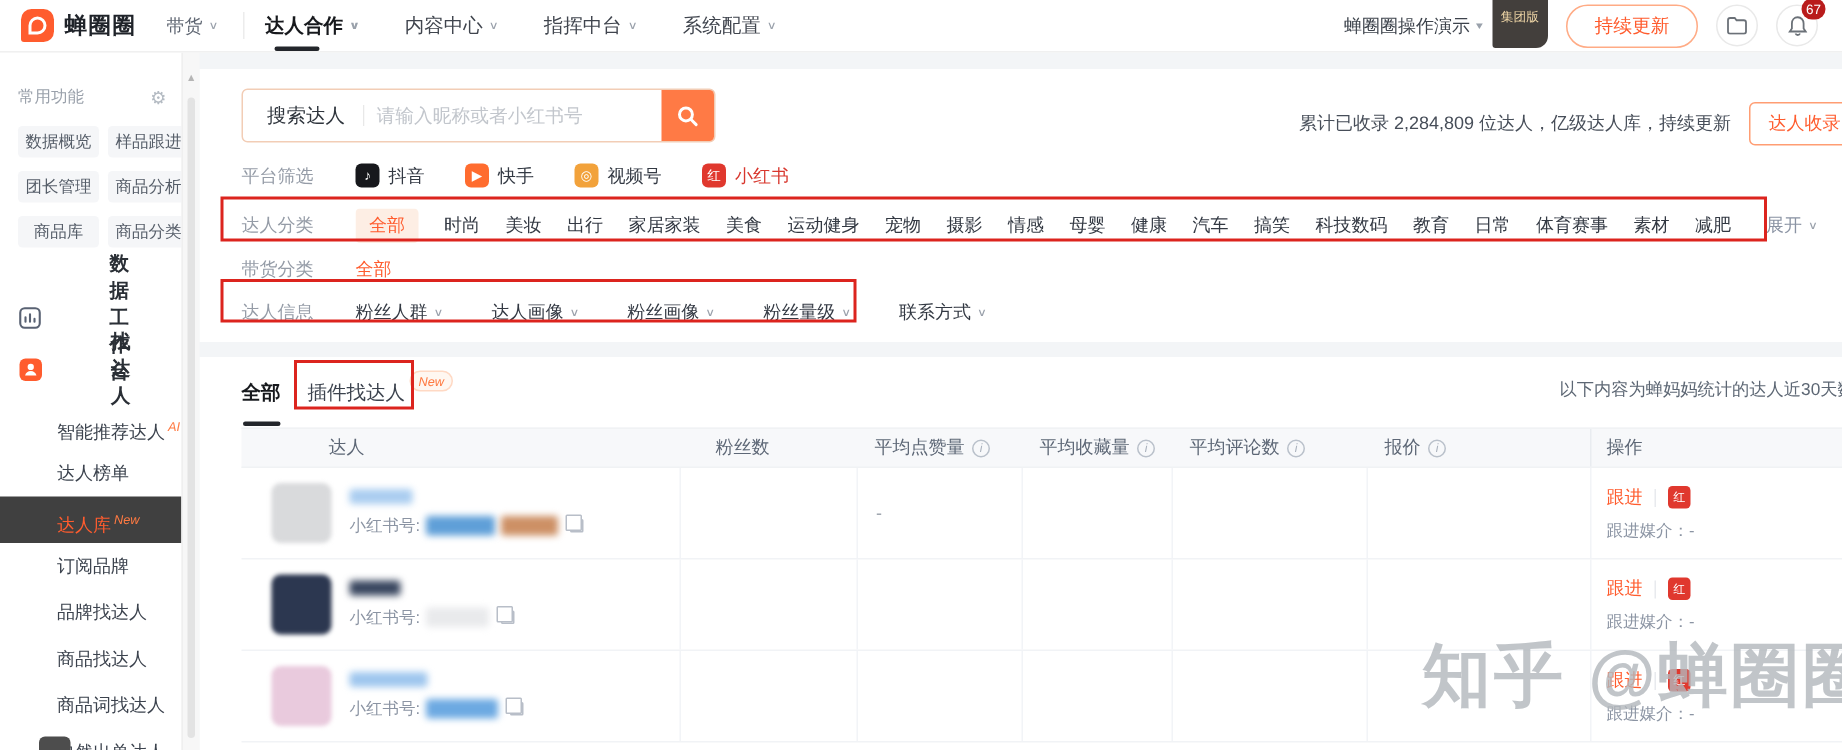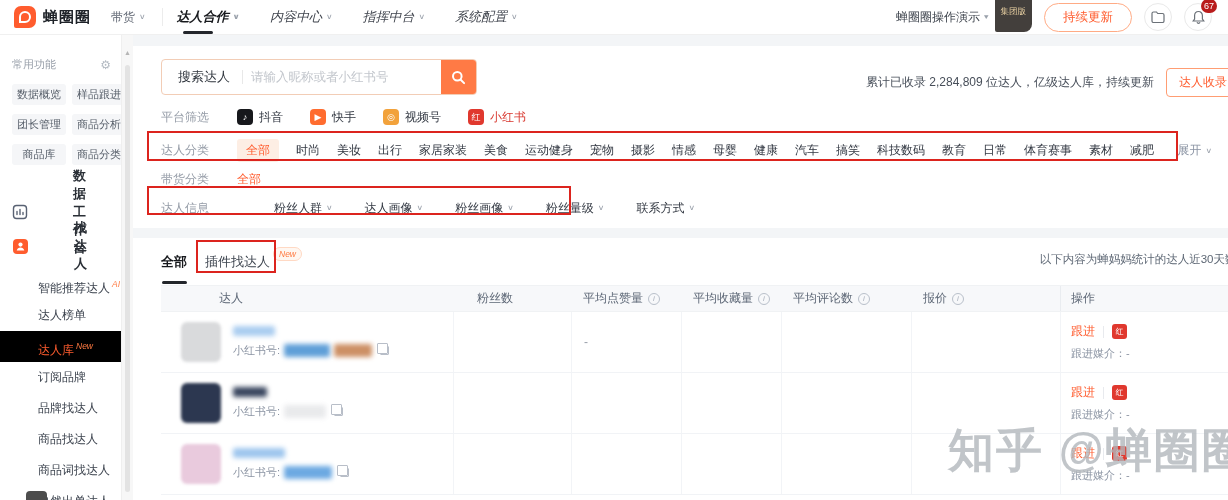--- a/index.html
+++ b/index.html
@@ -12,21 +12,21 @@
     border-bottom:1px solid #f0f0f0; display:flex; align-items:center; padding:0 16px 0 14px; z-index:20; }
   .logo { display:flex; align-items:center; }
   .logo-mark { width:22px; height:22px; background:#ff5c2e; border-radius:7px 7px 7px 2px; position:relative; }
   .logo-mark::after { content:""; position:absolute; left:5px; top:5px; width:8px; height:8px;
     border:2.5px solid #fff; border-radius:50% 50% 50% 0; }
   .logo-text { font-size:15px; font-weight:800; color:#1f2329; margin-left:7px; letter-spacing:1px; }
   .mode { display:flex; align-items:center; margin-left:20px; font-size:12px; color:#5f6672; cursor:pointer; }
   .nav-vdiv { width:1px; height:18px; background:#ececec; margin:0 14px 0 16px; }
   #topmenus { display:flex; align-items:center; height:35px; }
   .nav-item { display:flex; align-items:center; font-size:13px; color:#40454e; margin-right:30px;
-    height:35px; position:relative; cursor:pointer;font-style:italic; }
+    height:35px; position:relative; cursor:pointer; }
   .nav-item.active { font-weight:bold; color:#17191d; }
   .nav-item.active::after { content:""; position:absolute; left:6px; bottom:1px; width:30px; height:3px;
     background:#23262b; border-radius:2px; }
   .caret { font-size:9px; color:#9aa1ab; margin-left:4px; transform:scaleY(.8); }
   .topnav .spacer { flex:1; }
   .account { display:flex; align-items:center; font-size:12px; color:#3d434c; cursor:pointer; }
   .acct-badge { margin-left:6px; background:#433f3c; color:#ecd3a4; font-size:8.5px; padding:14px 6px;
     border-radius:8px 8px 8px 2px; transform:translateY(-5px); }
   .invite { margin-left:12px; background:#fff; border:1px solid #ffab85; color:#ff5c2e; font-size:12.5px;
     padding:5px 18px; border-radius:15px; cursor:pointer; font-family:inherit; }
@@ -44,21 +44,21 @@
   .qbtn { background:#f5f6f8; color:#555d68; font-size:11px; padding:3px 5px; border-radius:3px;
     text-align:center; cursor:pointer; white-space:nowrap; }
   .group-row { display:flex; align-items:center; height:30px; padding:0 12px; cursor:pointer;gap:36px; }
   .g1 { margin-top:32px; } .g2 { margin-top:4px; }
   .group-row .gicon { width:18px; height:18px; display:flex; align-items:center; justify-content:center; }
   .group-row .glabel { font-size:13px; font-weight:bold; color:#2a2f36; margin-left:9px; flex:1; }
   .group-row .caret { margin-left:0; }
   .find-list { margin-top:8px; }
   .fitem { height:31px; line-height:31px; padding-left:38px; font-size:12px; color:#3c434e;
     cursor:pointer; white-space:nowrap; position:relative; }
-  .fitem.active { background:#000000; color:#ff5c2e; }
+  .fitem.active { background:#404040; color:#ff5c2e; }
   .fbadge { font-size:8.5px; color:#ff7a42; font-style:italic; margin-left:2px; }
 
   
   .vscroll { position:absolute; left:121px; top:35px; width:12px; bottom:0; background:#f7f7f7;
     border-left:1px solid #efefef; z-index:6; }
   .vscroll .arrow { display:block; text-align:center; font-size:7px; color:#b5b5b5; margin-top:14px; }
   .vscroll .thumb { position:absolute; left:3px; right:3px; top:30px; bottom:8px; background:#e3e3e3; border-radius:3px; }
 
   
   .main { position:absolute; left:133px; top:35px; right:0; bottom:0; background:#f3f5f7; }
@@ -91,21 +91,21 @@
     align-items:center; justify-content:center; margin-right:6px; }
   .pname { font-size:12px; color:#333943; }
   .platform.selected .pname { color:#d8372e; }
   .cat-row { margin-top:9px; height:28px; position:relative; padding-right:70px; }
   .chips { display:flex; align-items:center; gap:17px; flex-wrap:nowrap; overflow:hidden; }
   .chip { font-size:12px; color:#333943; cursor:pointer; white-space:nowrap; }
   .chip.active { background:#fdeee4; color:#ff5c2e; padding:3px 9px; border-radius:3px; }
   .expand { position:absolute; right:16px; top:6px; font-size:12px; color:#8a93a3; cursor:pointer; display:flex; align-items:center; }
   .sale-row { margin-top:5px; height:20px; }
   .sale-val { font-size:12px; color:#ff5c2e; cursor:pointer; }
-  .info-row { margin-top:7px; height:24px;gap:37px; }
+  .info-row { margin-top:7px; height:24px; }
   .dropdowns { display:flex; align-items:center; gap:32px; }
   .dropdown { display:flex; align-items:center; font-size:12px; color:#333943; cursor:pointer; }
 
   
   .tabbar { display:flex; align-items:flex-start; padding-top:10px; height:38px; position:relative; }
   .tab { font-size:13px; color:#3c434e; cursor:pointer; position:relative; height:28px; display:flex; align-items:center; }
   .tab.active { color:#17191d; font-weight:bold; }
   .tab.active::after { content:""; position:absolute; left:1px; bottom:-8px; width:25px; height:3px; background:#23262b; border-radius:2px; }
   .tab + .tab { margin-left:18px; }
   .new-pill { font-size:8.5px; color:#ff7a42; font-style:italic; border:1px solid #ffd9c4; background:#fff7f1;

